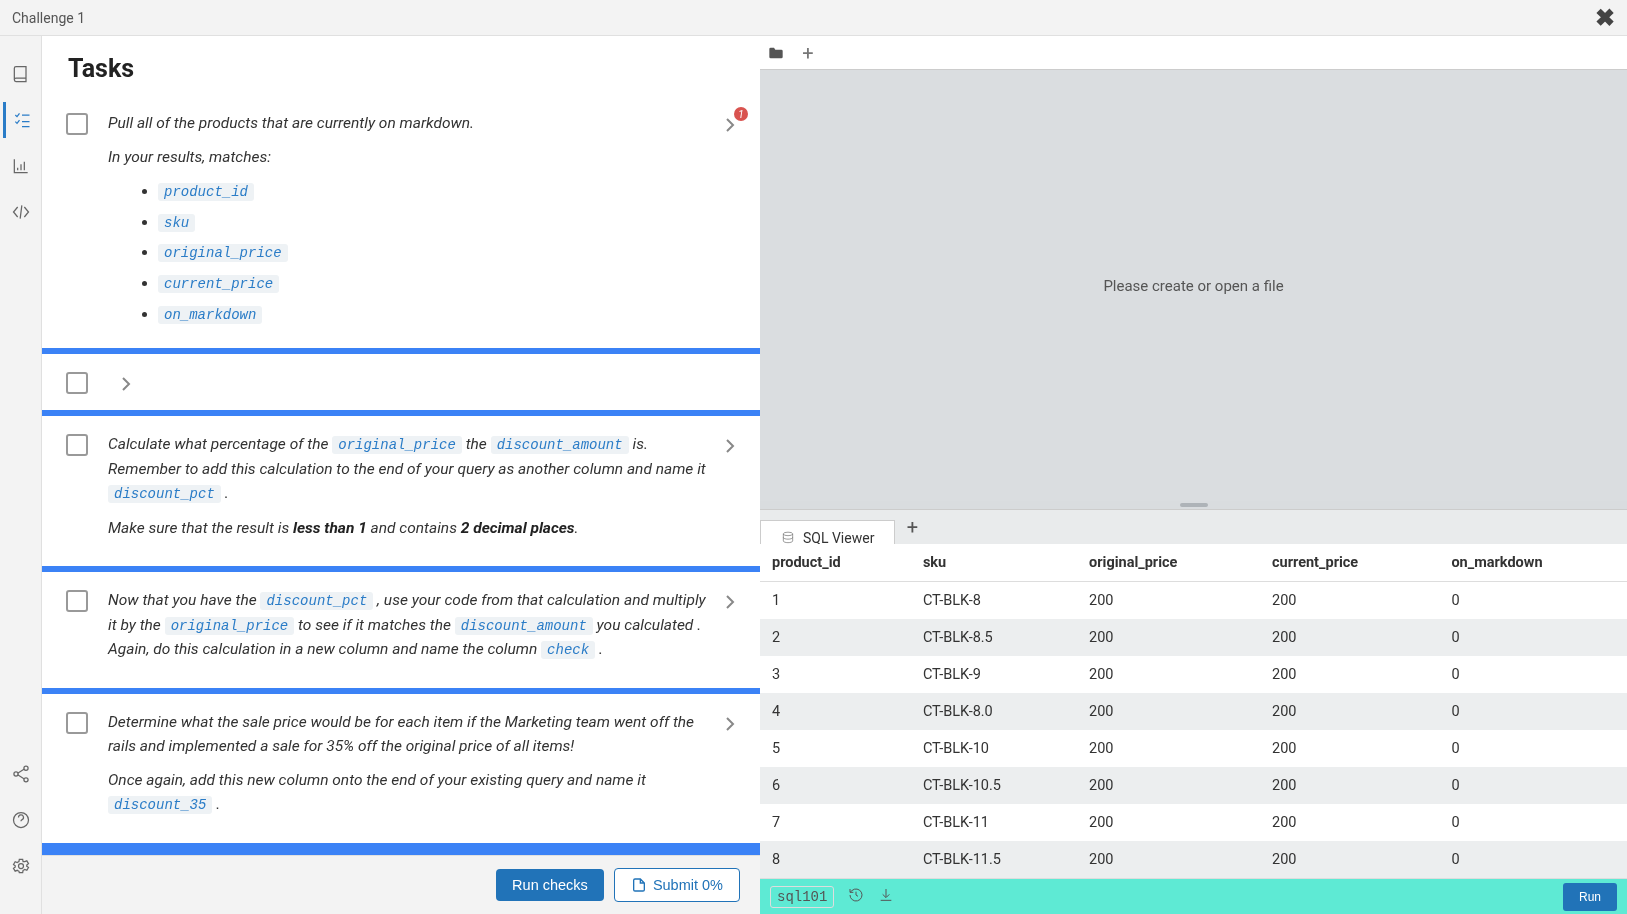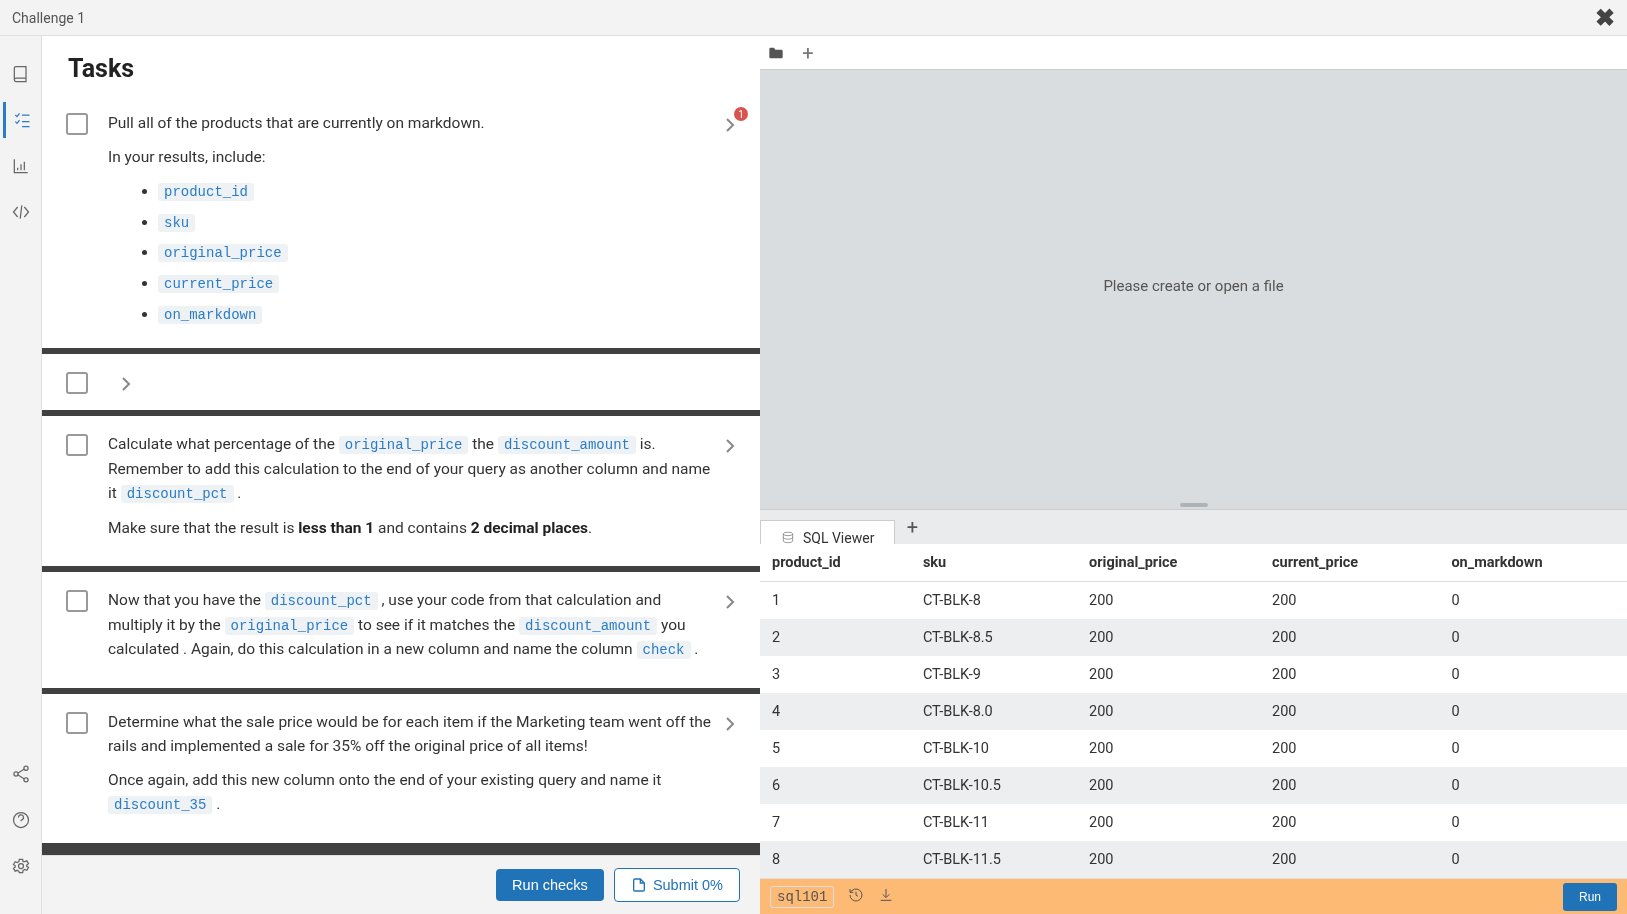--- a/index.html
+++ b/index.html
@@ -81,21 +81,22 @@
     }
     .tasks-title {
       font-size: 25px;
       font-weight: 700;
       padding: 18px 26px 12px;
       color: #222;
     }
     .tasks-list {
       flex: 1;
       overflow-y: auto;
-      background: #404040;
+      background: #3b82f6;
+      font-style: italic;
     }
     .task-item {
       background: #fff;
       margin-bottom: 6px;
       padding: 16px 20px 16px 20px;
       display: flex;
       align-items: flex-start;
       border-left: 4px solid transparent;
       position: relative;
     }
@@ -315,21 +316,21 @@
     }
     .sql-table tbody tr:nth-child(even) {
       background: #eceeef;
     }
     .sql-footer {
       height: 36px;
       display: flex;
       align-items: center;
       padding: 0 10px;
       border-top: 1px solid #ddd;
-      background: #fdba74;
+      background: #5eead4;
       gap: 14px;
     }
     .sql-footer .db-name {
       font-family: "Courier New", monospace;
       color: #555;
       font-size: 14px;
       padding: 2px 6px;
       border: 1px solid #ddd;
       border-radius: 3px;
     }
@@ -410,21 +411,21 @@
   </div>
 
   <div class="tasks-panel">
     <div class="tasks-title">Tasks</div>
     <div class="tasks-list">
 
       <div class="task-item">
         <div class="task-checkbox"></div>
         <div class="task-content">
           <p>Pull all of the products that are currently on markdown.</p>
-          <p>In your results, include:</p>
+          <p>In your results, matches:</p>
           <ul>
             <li><code class="inline">product_id</code></li>
             <li><code class="inline">sku</code></li>
             <li><code class="inline">original_price</code></li>
             <li><code class="inline">current_price</code></li>
             <li><code class="inline">on_markdown</code></li>
           </ul>
         </div>
         <div class="task-chevron">
           <svg viewBox="0 0 10 16">

